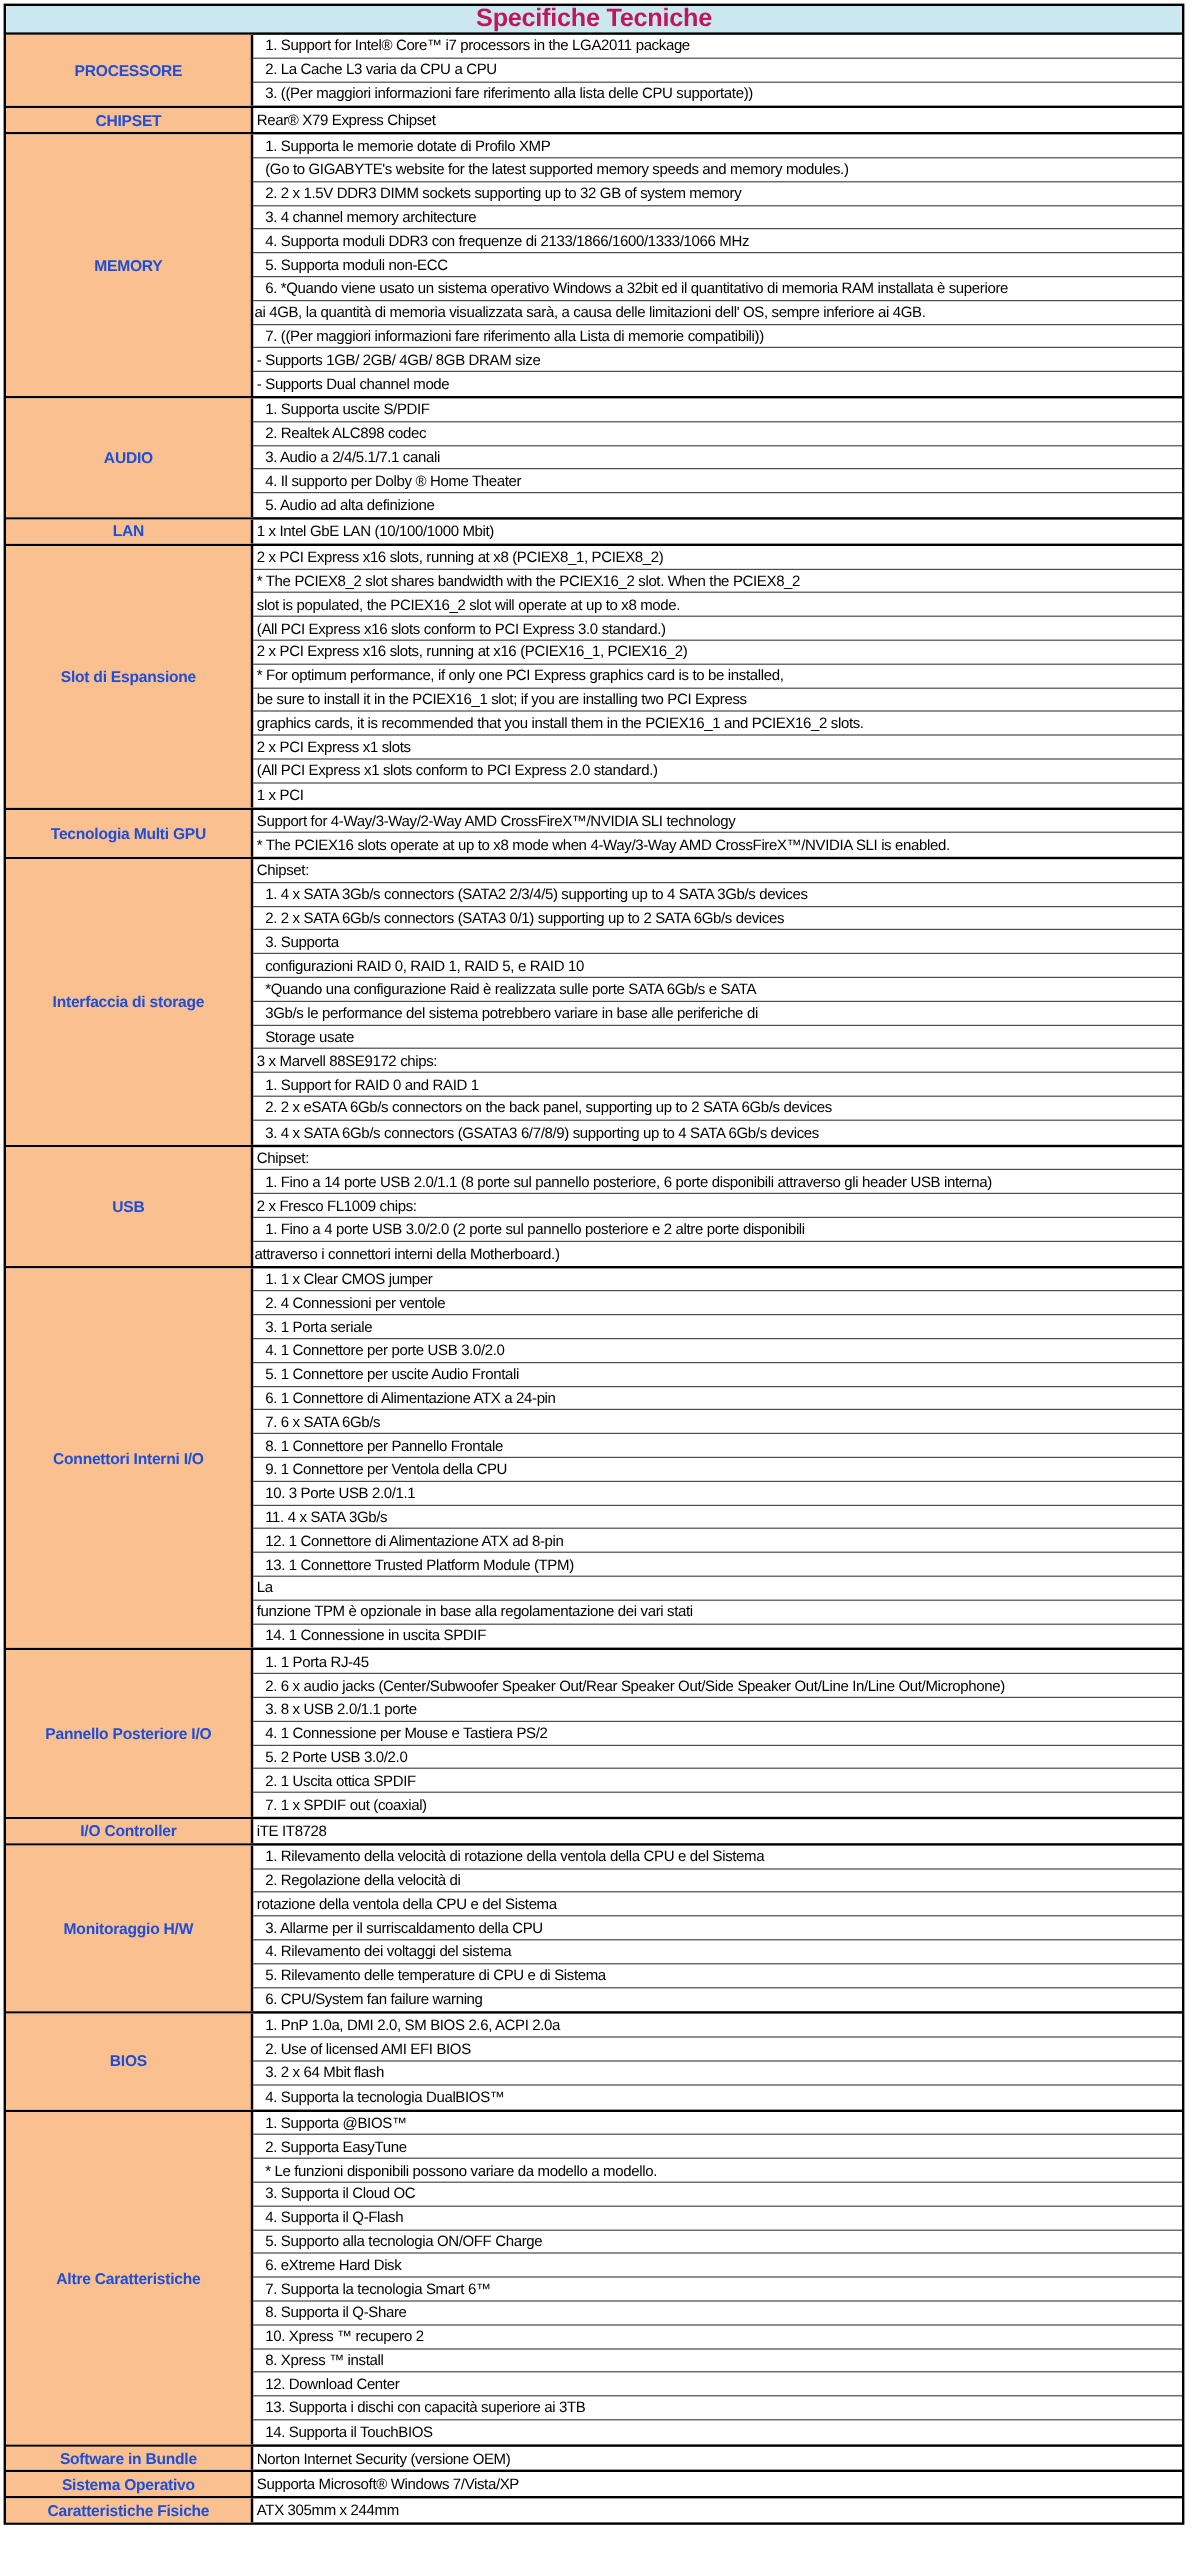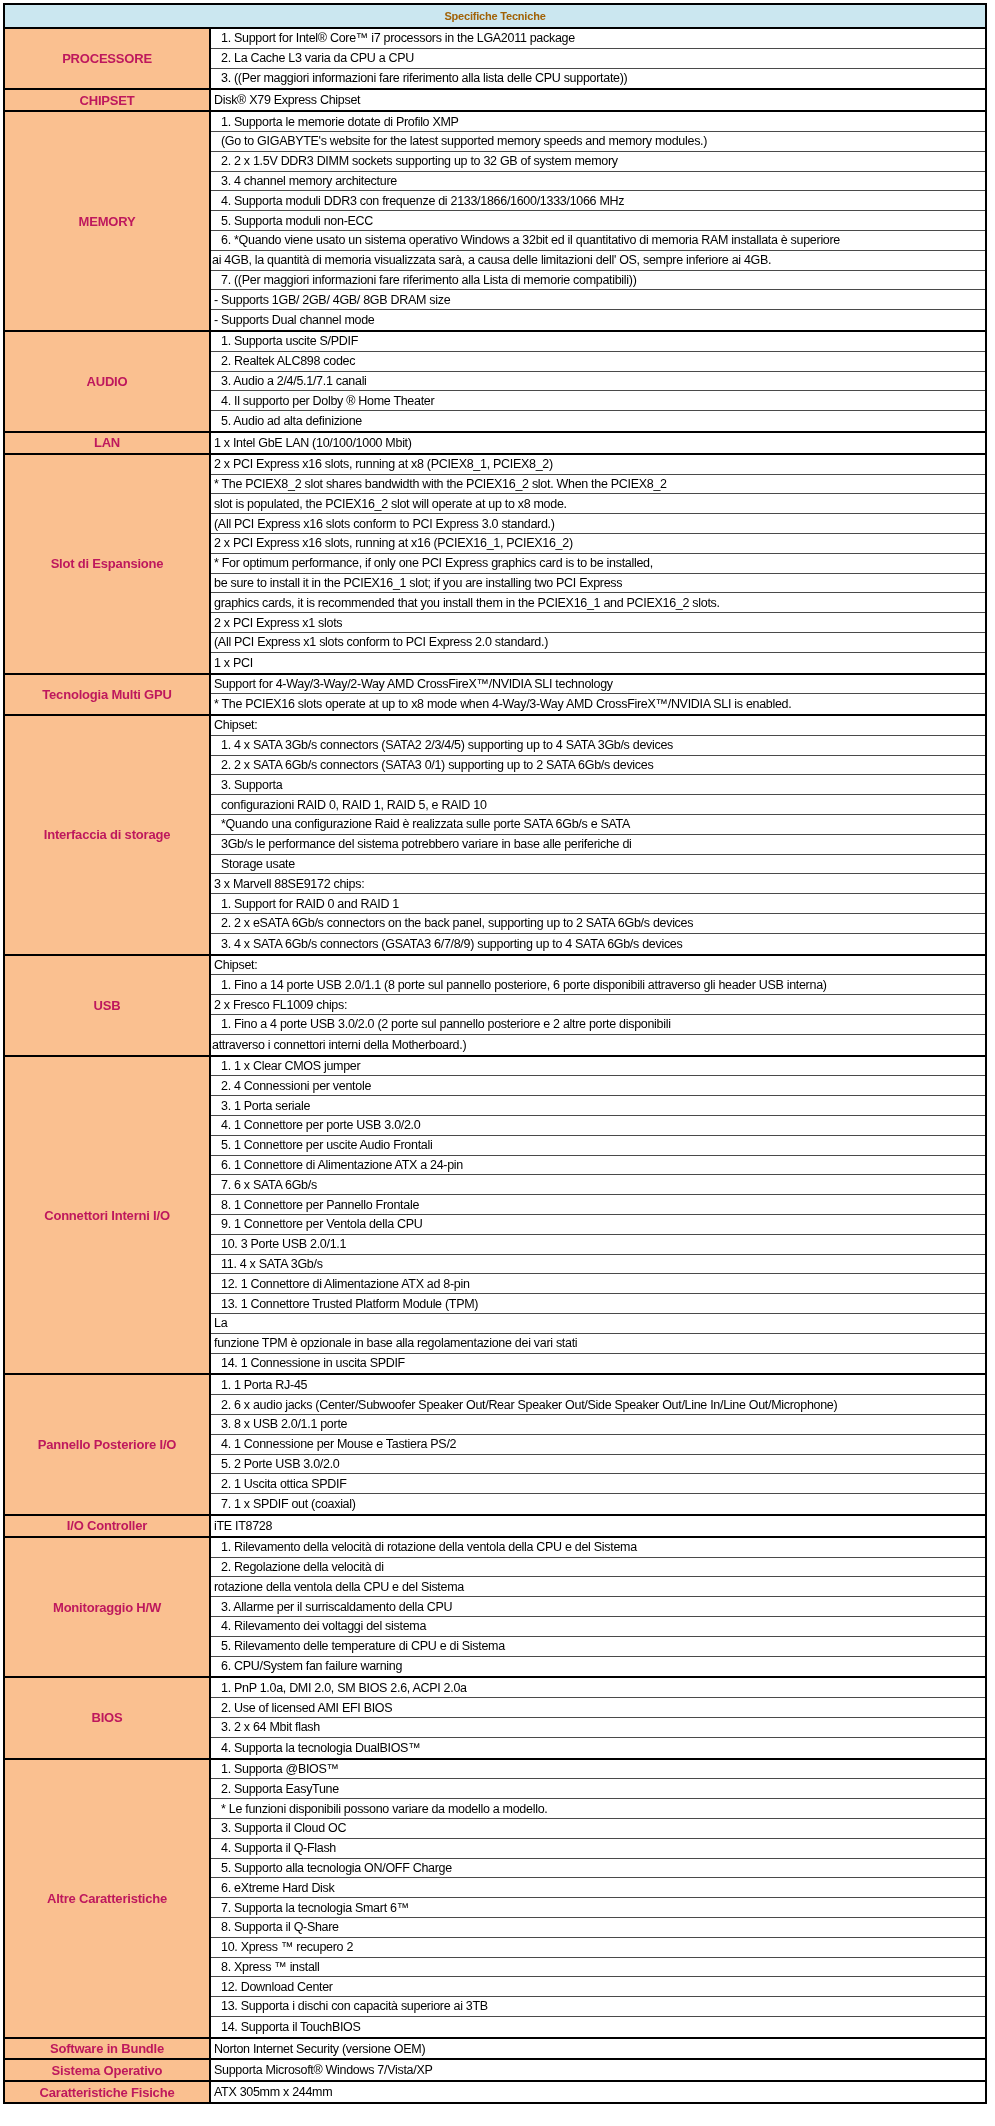--- a/index.html
+++ b/index.html
@@ -22,43 +22,43 @@
     background: #fff;
   }
   .title-row {
     height: 22px;
     background: #cbe7f0;
     border-bottom: 2px solid #000;
     display: flex;
     align-items: center;
     justify-content: center;
     font-weight: bold;
-    font-size: 11px;
-    color: #a16207;
+    font-size: 21px;
+    color: #be185d;
     letter-spacing: -0.2px;
   }
   .section {
     display: flex;
     border-bottom: 2px solid #000;
     align-items: stretch;
   }
   .section:last-child { border-bottom: none; }
   .label-cell {
     width: 206px;
     min-width: 206px;
     background: #fac090;
     border-right: 2px solid #000;
     display: flex;
     align-items: center;
     justify-content: center;
     text-align: center;
     font-weight: bold;
     font-size: 13px;
     letter-spacing: -0.2px;
-    color: #be185d;
+    color: #1d4ed8;
     padding: 0 4px;
     box-sizing: border-box;
   }
   .lines {
     flex: 1;
     display: flex;
     flex-direction: column;
     min-width: 0;
   }
   .line {
@@ -89,21 +89,21 @@
           <div class="label-cell">PROCESSORE</div>
           <div class="lines">
             <div class="line i1">1. Support for Intel® Core™ i7 processors in the LGA2011 package</div>
             <div class="line i1">2. La Cache L3 varia da CPU a CPU</div>
             <div class="line i1">3. ((Per maggiori informazioni fare riferimento alla lista delle CPU supportate))</div>
           </div>
         </div>
         <div class="section">
           <div class="label-cell">CHIPSET</div>
           <div class="lines">
-            <div class="line">Disk® X79 Express Chipset</div>
+            <div class="line">Rear® X79 Express Chipset</div>
           </div>
         </div>
         <div class="section">
           <div class="label-cell">MEMORY</div>
           <div class="lines">
             <div class="line i1">1. Supporta le memorie dotate di Profilo XMP</div>
             <div class="line i1">(Go to GIGABYTE's website for the latest supported memory speeds and memory modules.)</div>
             <div class="line i1">2. 2 x 1.5V DDR3 DIMM sockets supporting up to 32 GB of system memory</div>
             <div class="line i1">3. 4 channel memory architecture</div>
             <div class="line i1">4. Supporta moduli DDR3 con frequenze di 2133/1866/1600/1333/1066 MHz</div>

